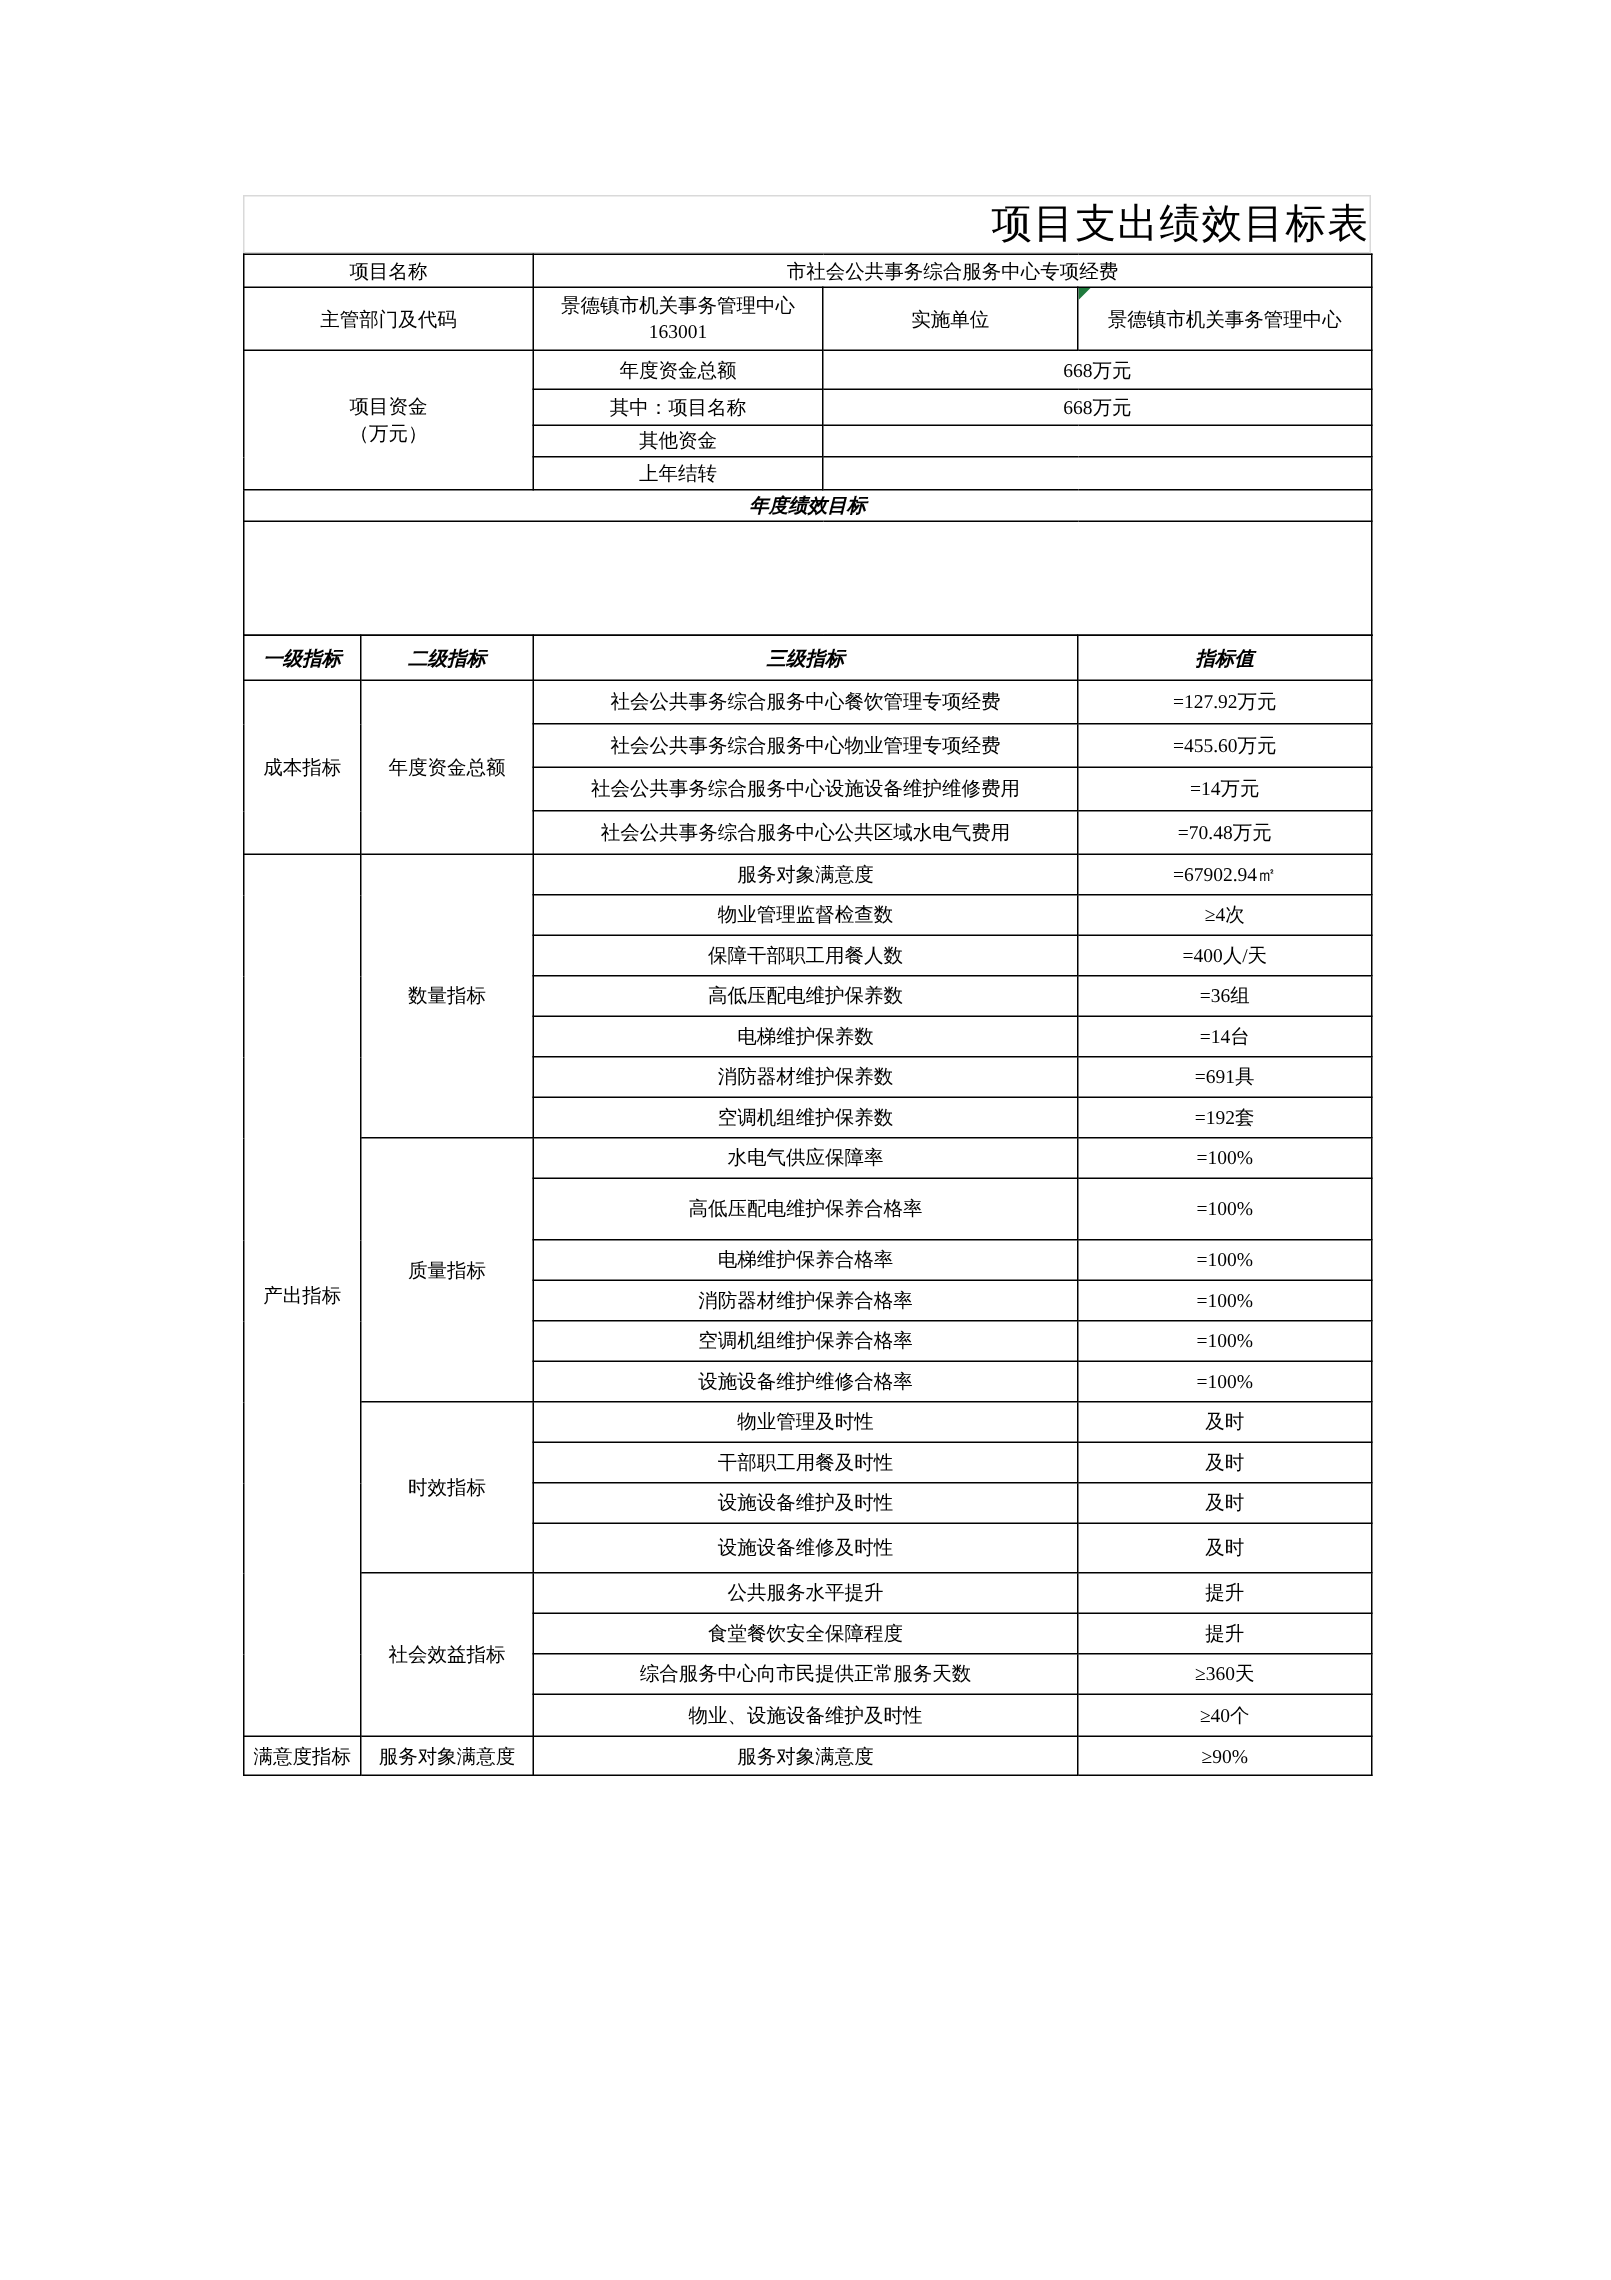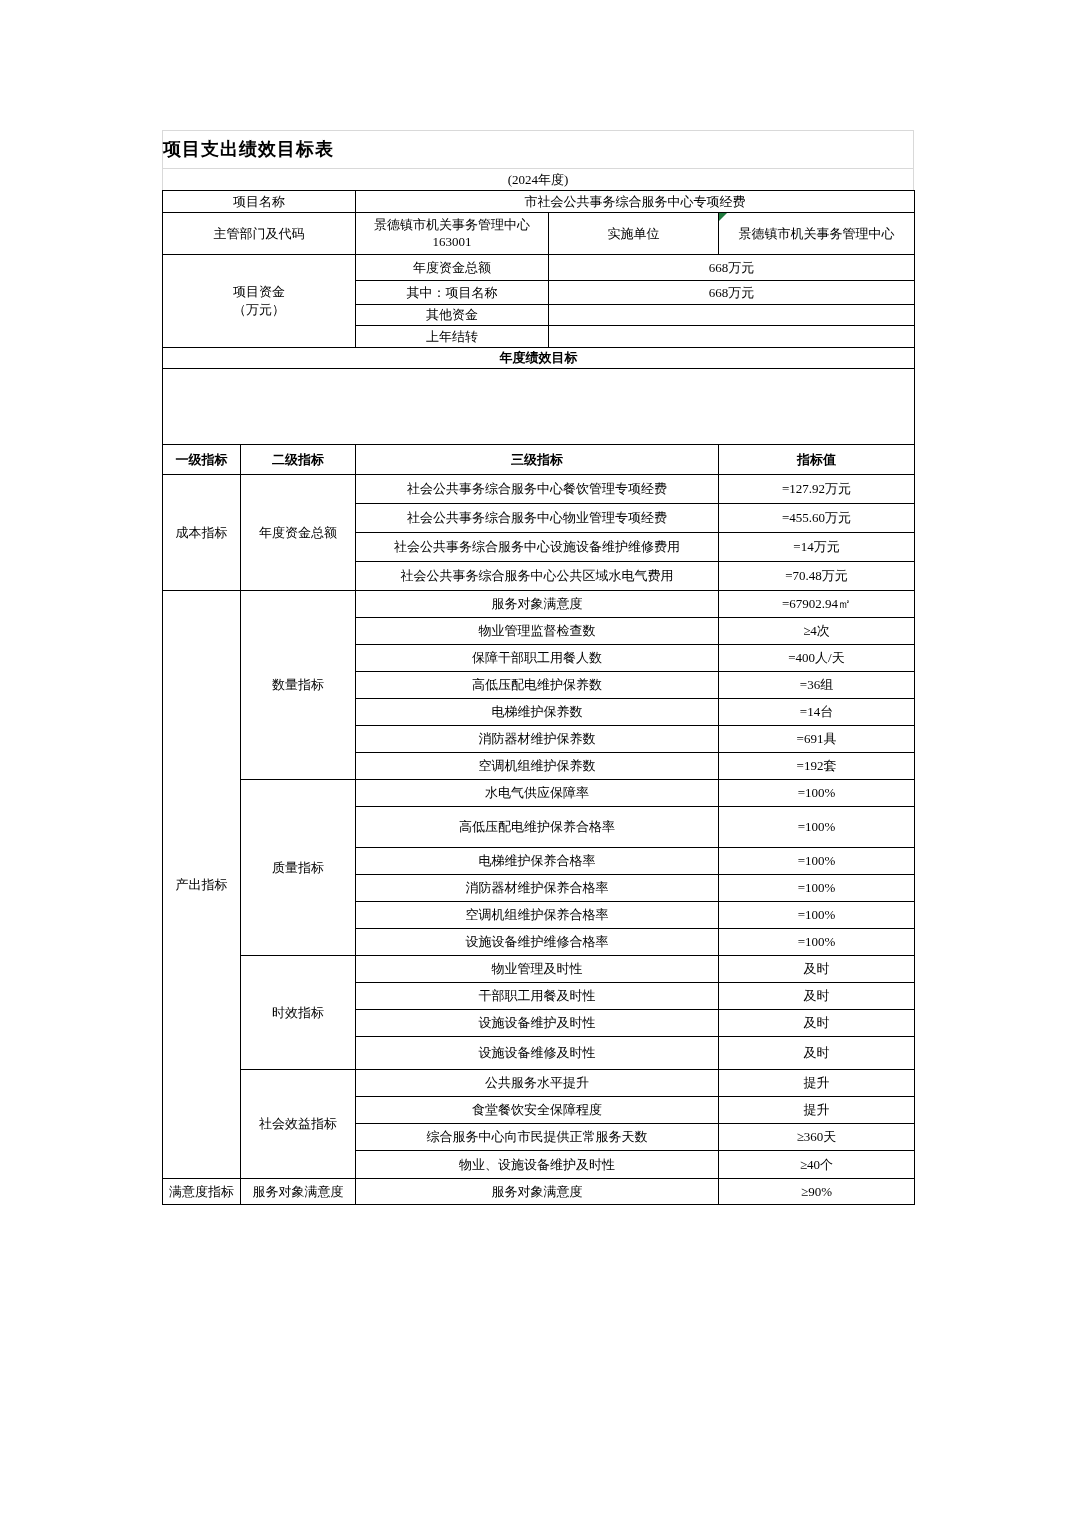--- a/index.html
+++ b/index.html
@@ -5,50 +5,49 @@
   html,body{margin:0;padding:0;}
   body{
     width:1074px;min-height:1520px;background:#ffffff;color:#000;
     font-family:"Liberation Serif","DejaVu Serif",serif;
     font-size:13px;
   }
   .sheet{width:752px;margin-left:162px;padding-top:130px;}
   
   .title-block{border:1px solid #d9d9d9;border-bottom:none;}
   .title-row{
-    height:37px;line-height:37px;text-align:left;
-    font-size:18px;font-weight:bold;border-bottom:1px solid #d9d9d9;
+    height:37px;line-height:37px;text-align:right;
+    font-size:27px;font-weight:normal;border-bottom:1px solid #d9d9d9;
     letter-spacing:1px;
   }
   .subtitle-row{height:21px;line-height:21px;text-align:center;font-size:13px;}
   
   table.grid{border-collapse:collapse;table-layout:fixed;width:752px;}
   table.grid + table.grid{margin-top:-1px;}
   table.grid td{
     border:1px solid #000;text-align:center;vertical-align:middle;
     padding:1px 4px;font-size:13px;line-height:1.35;
     overflow:hidden;
   }
-  td.bold{font-weight:bold;}
+  td.bold{font-weight:bold;font-style:italic;}
   td.pre{white-space:pre-line;}
   td.rel{position:relative;}
   .tri{
     position:absolute;left:0;top:0;width:0;height:0;
     border-top:8px solid #1f7a3d;border-right:8px solid transparent;
   }
   .dept-code{line-height:1.25;}
 </style>
 </head>
 <body>
 
 <div class="sheet">
 
   <div class="title-block">
     <div class="title-row">项目支出绩效目标表</div>
-    <div class="subtitle-row">(2024年度)</div>
   </div>
 
   <table class="grid">
     <colgroup>
         <col style="width:193px">
         <col style="width:193px">
         <col style="width:170px">
         <col style="width:196px">
       </colgroup>
     <tbody>

